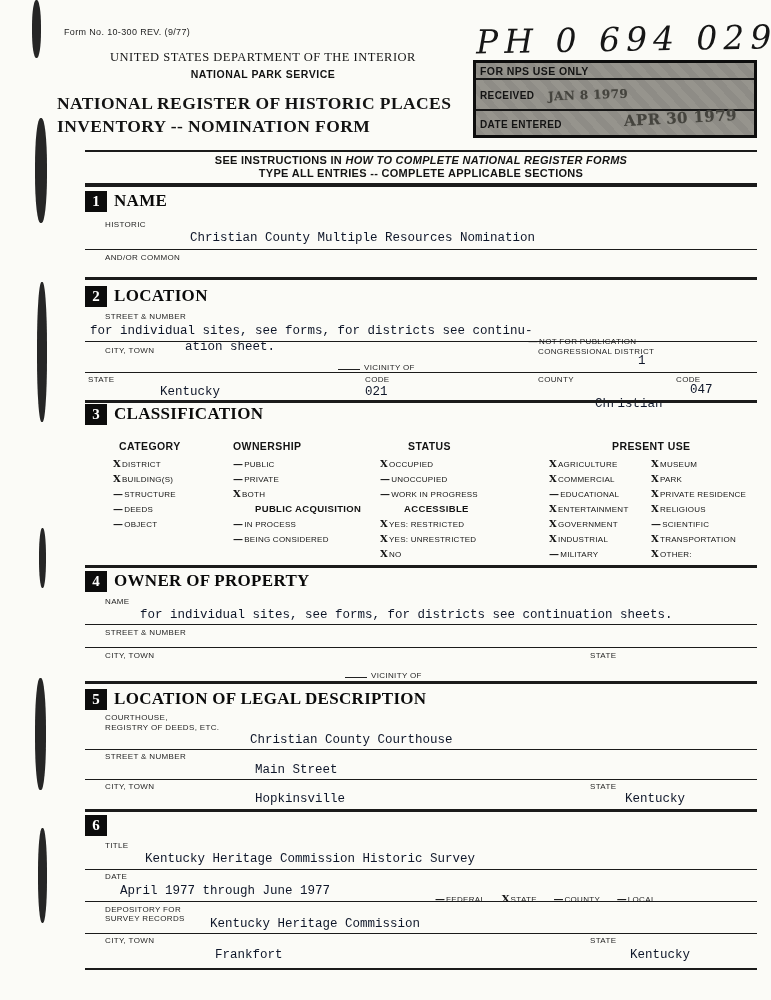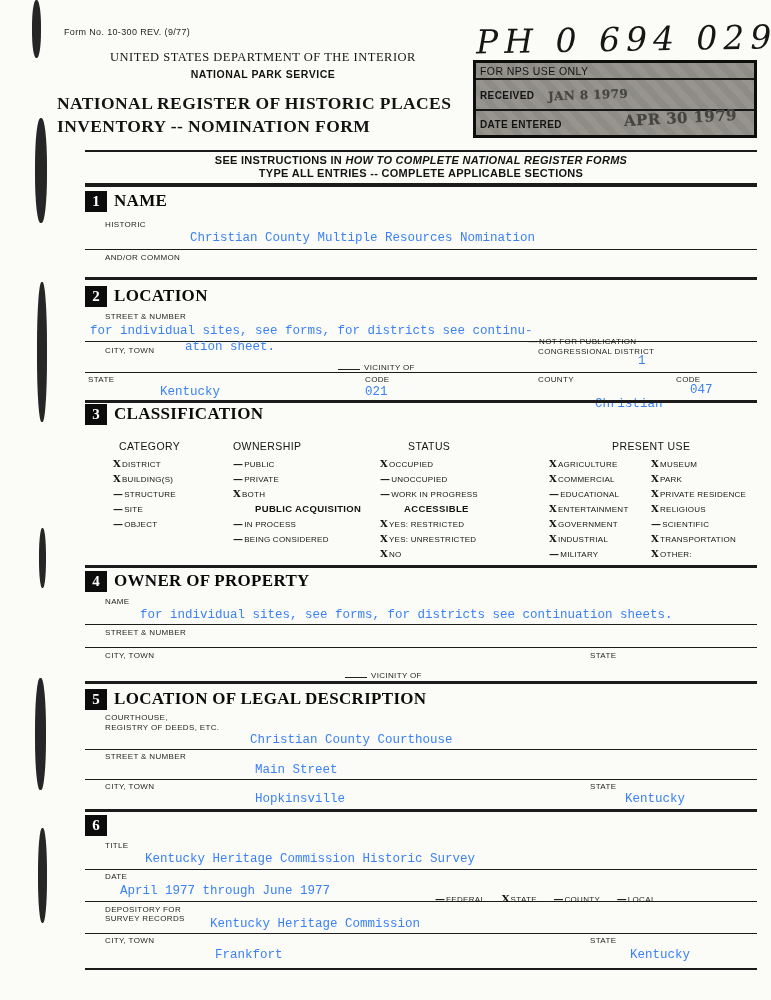--- a/index.html
+++ b/index.html
@@ -1,43 +1,43 @@
 <!DOCTYPE html>
 <html><head>
 <meta charset="utf-8">
 <style>
   *{margin:0;padding:0;box-sizing:border-box}
   html,body{background:#e9e9e5}
   #page{position:relative;width:771px;height:1000px;margin:0 auto;background:#fbfbf7;
         font-family:"Liberation Sans",sans-serif;color:#131313;overflow:hidden}
   .lbl{position:absolute;font-size:8px;letter-spacing:.35px;color:#1e1e1e;white-space:nowrap}
   .typed{position:absolute;font-family:"Liberation Mono","DejaVu Sans Mono",monospace;
-         font-size:12.5px;color:#3b82f6;white-space:nowrap}
+         font-size:12.5px;color:#0f172a;white-space:nowrap}
   .rule{position:absolute;left:85px;width:672px;height:1px;background:#1b1b1b}
   .thick{height:3px}
   .secbox{position:absolute;width:22px;height:21px;background:#0c0c0c;color:#fff;
           font-family:"Liberation Serif","DejaVu Serif",serif;font-weight:bold;font-size:15px;
           text-align:center;line-height:21px}
   .sectitle{position:absolute;font-family:"Liberation Serif","DejaVu Serif",serif;font-weight:700;
             font-size:17px;letter-spacing:.3px;color:#0a0a0a;white-space:nowrap}
-  .colhead{position:absolute;font-size:10.5px;font-weight:400;letter-spacing:.4px;white-space:nowrap}
+  .colhead{position:absolute;font-size:10.5px;font-weight:700;letter-spacing:.4px;white-space:nowrap}
   .cls{position:absolute;display:flex;flex-direction:column}
   .cls .item{height:15px;line-height:15px;font-size:8px;letter-spacing:.25px;white-space:nowrap}
   .cls .subhead{height:15px;line-height:15px;font-size:9.5px;font-weight:700;letter-spacing:.35px;white-space:nowrap}
   .mark{font-family:"DejaVu Serif",serif;font-weight:700;font-size:10px;margin-right:1px}
   .mk{font-family:"DejaVu Serif",serif;font-weight:700;font-size:10px;margin-right:1px}
   .vline{display:inline-block;width:22px;height:9px;border-bottom:1px solid #222;margin-right:4px}
   .inlinelbl{font-size:8px;letter-spacing:.35px;color:#1e1e1e}
   .artifact{position:absolute;background:#262626;border-radius:45%}
   
   #npsbox{position:absolute;left:473px;top:60px;width:284px;height:78px;
           background:repeating-linear-gradient(47deg,#8e8c86 0 7px,#96948d 7px 14px);
           border:3px solid #0d0d0d}
   #npsbox .row1{height:17px;border-bottom:2px solid #151515;padding:2px 0 4px 4px;
-                font-size:10.5px;font-weight:400;letter-spacing:.4px}
+                font-size:10.5px;font-weight:700;letter-spacing:.4px}
   #npsbox .row2{height:31px;border-bottom:2px solid #151515;padding:8px 0 0 4px;
                 font-size:10px;font-weight:700;letter-spacing:.4px}
   #npsbox .row3{height:23px;padding:8px 0 0 4px;font-size:10px;font-weight:700;letter-spacing:.4px}
   .stamp{font-family:"DejaVu Serif",serif;font-weight:700;color:#45443e;
          text-shadow:0 0 1px #6a6963;white-space:nowrap}
   #handwritten{position:absolute;left:476px;top:20px;width:282px;
                font-family:"DejaVu Serif",serif;font-style:italic;font-size:33px;
                letter-spacing:6px;color:#161616;transform:rotate(-1deg);white-space:nowrap}
   .hdr-serif{position:absolute;font-family:"Liberation Serif","DejaVu Serif",serif;white-space:nowrap}
   .instr{position:absolute;left:85px;width:672px;text-align:center;font-size:11px;
@@ -121,21 +121,21 @@
 
   <div class="colhead" style="left:119px;top:440px">CATEGORY</div>
   <div class="colhead" style="left:233px;top:440px">OWNERSHIP</div>
   <div class="colhead" style="left:408px;top:440px">STATUS</div>
   <div class="colhead" style="left:612px;top:440px">PRESENT USE</div>
 
   <div class="cls" style="left:113px;top:456px">
     <div class="item"><span class="mark">X</span><span>DISTRICT</span></div>
     <div class="item"><span class="mark">X</span><span>BUILDING(S)</span></div>
     <div class="item"><span class="mark">—</span><span>STRUCTURE</span></div>
-    <div class="item"><span class="mark">—</span><span>SITE</span></div>
+    <div class="item"><span class="mark">—</span><span>DEEDS</span></div>
     <div class="item"><span class="mark">—</span><span>OBJECT</span></div>
   </div>
 
   <div class="cls" style="left:233px;top:456px">
     <div class="item"><span class="mark">—</span><span>PUBLIC</span></div>
     <div class="item"><span class="mark">—</span><span>PRIVATE</span></div>
     <div class="item"><span class="mark">X</span><span>BOTH</span></div>
     <div class="subhead" style="padding-left:22px">PUBLIC ACQUISITION</div>
     <div class="item"><span class="mark">—</span><span>IN PROCESS</span></div>
     <div class="item"><span class="mark">—</span><span>BEING CONSIDERED</span></div>

